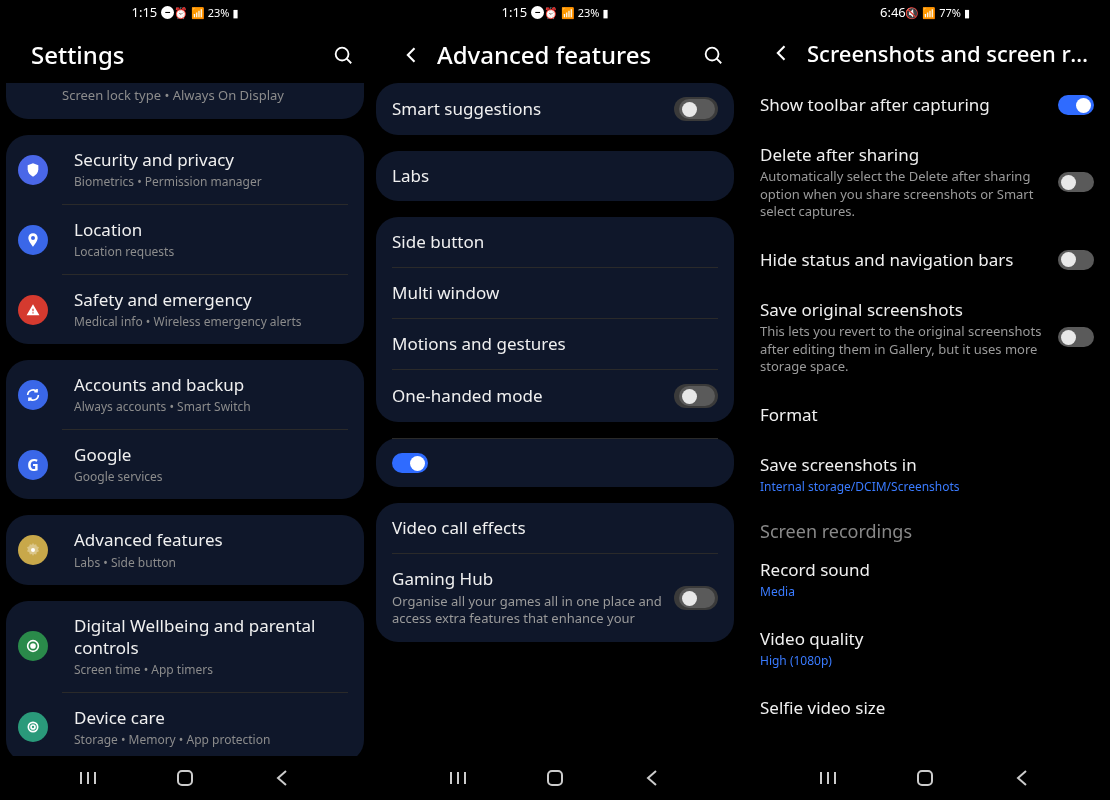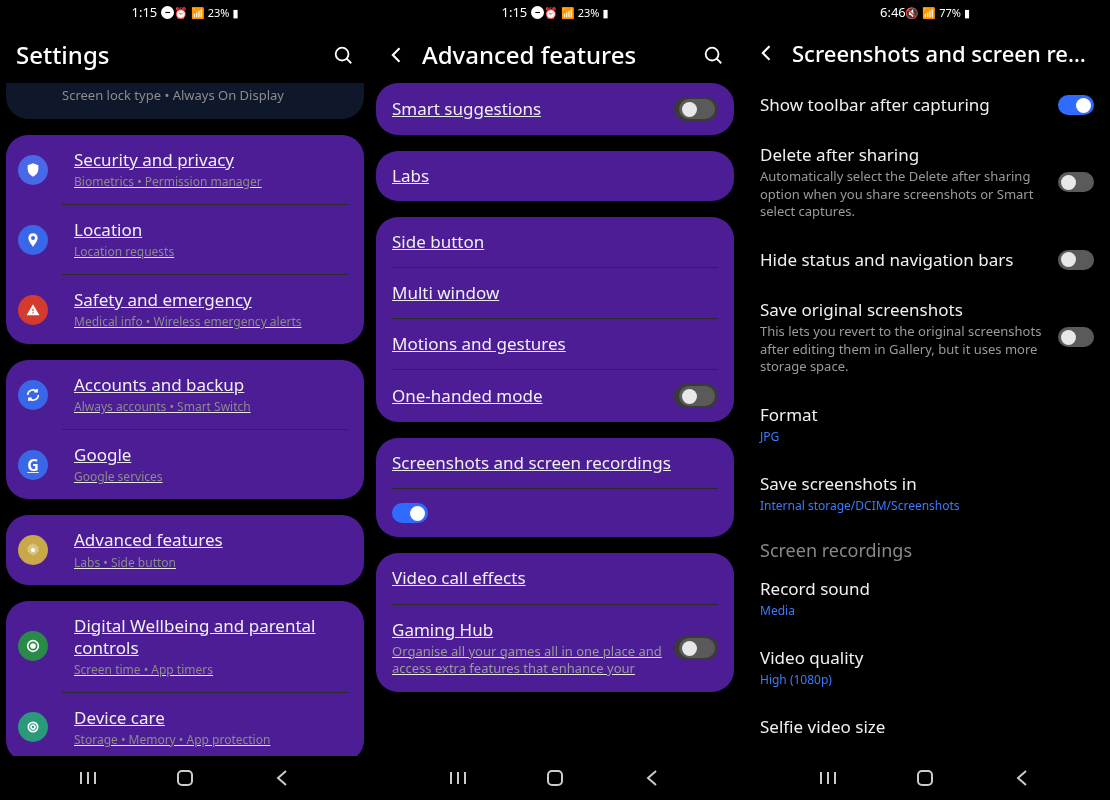--- a/index.html
+++ b/index.html
@@ -3,27 +3,27 @@
 <meta charset="utf-8">
 <style>
   * { margin: 0; padding: 0; box-sizing: border-box; font-family: -apple-system, system-ui, sans-serif; }
   body { background: #000; color: #e8e8e8; width: 1110px; height: 800px; display: flex; overflow: hidden; }
   .panel { width: 370px; height: 800px; background: #000; position: relative; display: flex; flex-direction: column; }
   .status-bar { height: 24px; display: flex; justify-content: center; align-items: center; padding: 0 10px; font-size: 13px; color: #fff; }
   .status-left { display: flex; align-items: center; gap: 4px; }
   .status-right { display: flex; align-items: center; gap: 3px; font-size: 11px; }
   .dnd-dot { width: 13px; height: 13px; background: #fff; border-radius: 50%; display: inline-flex; align-items: center; justify-content: center; color:#000; font-size:10px; font-weight:bold; }
   .status-icon { font-size: 11px; }
-  .header { display: flex; align-items: center; padding: 14px 16px 12px 16px; gap: 14px; }
+  .header { display: flex; align-items: center; padding: 14px 16px 12px 16px; gap: 14px; margin-left: 15px; }
   .header-title { font-size: 24px; font-weight: 500; color: #fff; flex: 1; white-space: nowrap; overflow: hidden; text-overflow: ellipsis; }
   .header-title.small { font-size: 22px; }
   .back-icon { width: 22px; height: 22px; display: inline-flex; align-items: center; justify-content: center; cursor: pointer; }
   .search-icon { width: 22px; height: 22px; display: inline-flex; align-items: center; justify-content: center; cursor: pointer; }
   .content { flex: 1; overflow: hidden; padding: 0 6px; }
-  .card { background: #4c1d95; border-radius: 22px; margin-bottom: 16px; padding: 0; text-decoration: underline; }
+  .card { background: #0f172a; border-radius: 22px; margin-bottom: 16px; padding: 0; }
   .row { display: flex; align-items: center; padding: 14px 16px; position: relative; cursor: pointer; }
   .row.with-icon { padding-left: 12px; gap: 12px; }
   .row-icon { width: 30px; height: 30px; border-radius: 15px; display: flex; align-items: center; justify-content: center; margin-right: 14px; flex-shrink: 0; }
   .row-body { flex: 1; min-width: 0; }
   .row-title { font-size: 17px; color: #f0f0f0; line-height: 1.3; }
   .row-sub { font-size: 12px; color: #8c8c8c; margin-top: 2px; }
   .row-sub.link { color: #3a7bff; }
   .row-sub.desc { font-size: 13px; color: #9a9a9a; line-height: 1.35; }
   .divider { height: 1px; background: #2a2a2a; margin: 0 16px 0 56px; }
   .divider.full { margin-left: 16px; }
@@ -264,25 +264,20 @@
       <div class="row">
         <div class="row-body">
             <div class="row-title">One-handed mode</div>
           </div>
         <div class="toggle-track">
             <div class="toggle off"></div>
           </div>
       </div>
     </div>
     <div class="card">
-      <div class="row">
-          <div class="row-body">
-            <div class="row-title">Screenshots and screen recordings</div>
-          </div>
-        </div>
       <div class="divider full"></div>
       <div class="row">
         <div class="toggle on"></div>
       </div>
     </div>
     <div class="card">
       <div class="row">
           <div class="row-body">
             <div class="row-title">Video call effects</div>
           </div>
@@ -363,21 +358,20 @@
     <div class="row" style="padding-left:8px;padding-right:4px">
       <div class="row-body">
           <div class="row-title">Save original screenshots</div>
           <div class="row-sub desc">This lets you revert to the original screenshots after editing them in Gallery, but it uses more storage space.</div>
         </div>
       <div class="toggle off"></div>
     </div>
     <div class="row" style="padding-left:8px">
       <div class="row-body">
           <div class="row-title">Format</div>
-          <div class="row-sub link">JPG</div>
         </div>
     </div>
     <div class="row" style="padding-left:8px">
       <div class="row-body">
           <div class="row-title">Save screenshots in</div>
           <div class="row-sub link">Internal storage/DCIM/Screenshots</div>
         </div>
     </div>
     <div class="section-label" style="padding-left:8px">Screen recordings</div>
     <div class="row" style="padding-left:8px">

